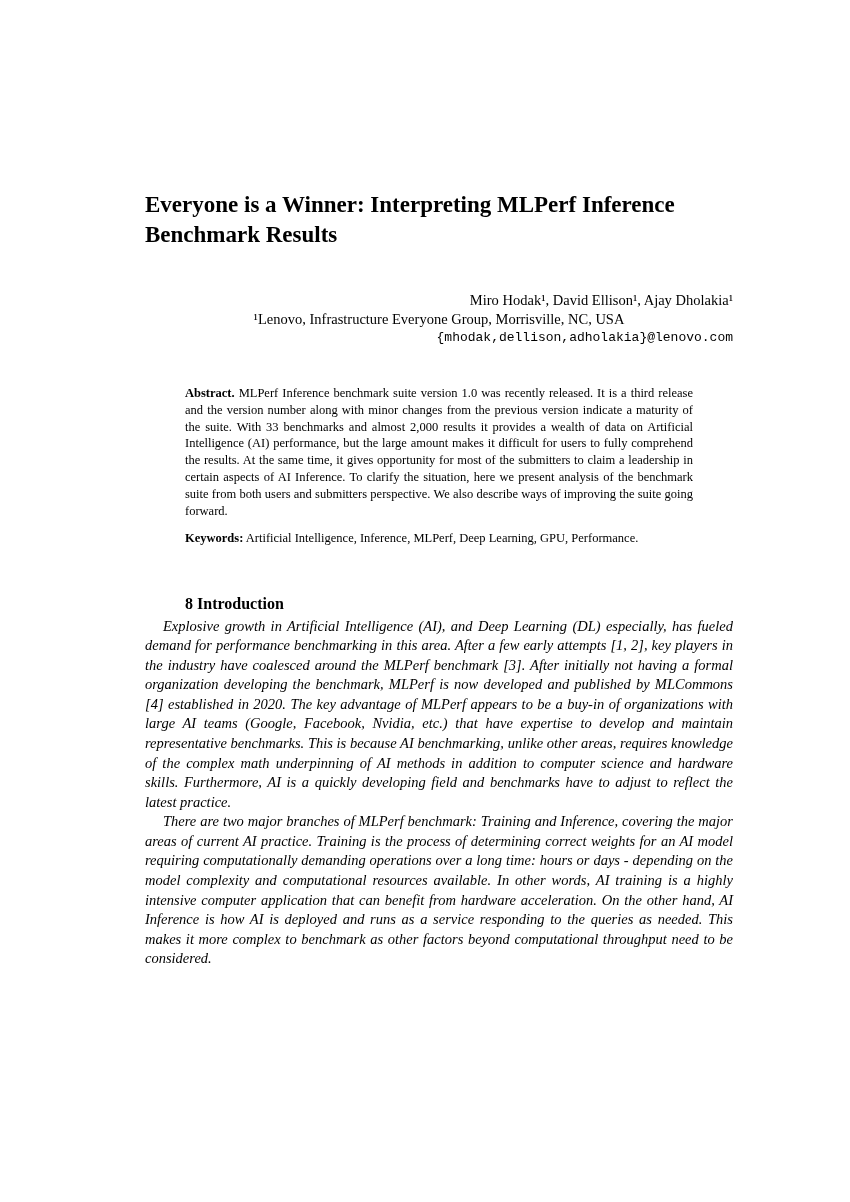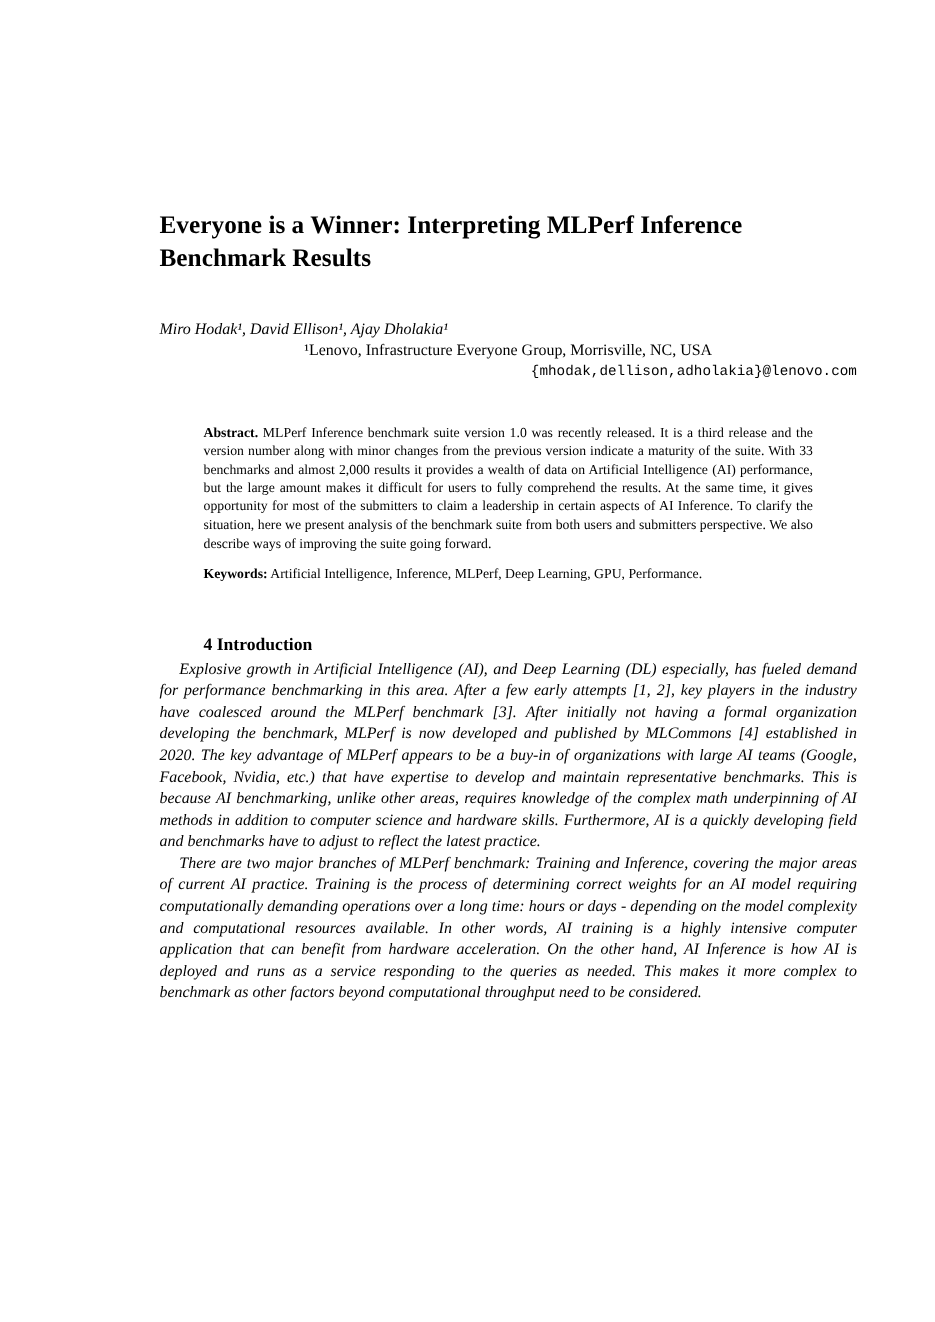--- a/index.html
+++ b/index.html
@@ -5,33 +5,32 @@
   * { margin: 0; padding: 0; box-sizing: border-box; }
   body {
     width: 850px;
     height: 1202px;
     background: #fff;
     font-family: "Times New Roman", Times, serif;
     color: #000;
     position: relative;
   }
   .page {
-    padding: 190px 71px 60px 145px;
+    padding: 190px 117px 60px 145px;
   }
   .title {
     font-size: 23px;
     font-weight: bold;
     line-height: 1.3;
     margin-bottom: 42px;
   }
   .authors {
-    text-align: left;
+    text-align: right;
     font-size: 14.5px;
     margin-bottom: 2px;
-    font-style: italic;
   }
   .affiliation {
     text-align: center;
     font-size: 14.5px;
     margin-bottom: 2px;
   }
   .emails {
     text-align: right;
     font-family: "Courier New", Courier, monospace;
     font-size: 13px;
@@ -80,20 +79,20 @@
   <div class="affiliation">¹Lenovo, Infrastructure Everyone Group, Morrisville, NC, USA</div>
   <div class="emails">{mhodak,dellison,adholakia}@lenovo.com</div>
 
   <div class="abstract-block">
     <span class="abstract-label">Abstract.</span><span> MLPerf Inference benchmark suite version 1.0 was recently released. It is a third release and the version number along with minor changes from the previous version indicate a maturity of the suite. With 33 benchmarks and almost 2,000 results it provides a wealth of data on Artificial Intelligence (AI) performance, but the large amount makes it difficult for users to fully comprehend the results. At the same time, it gives opportunity for most of the submitters to claim a leadership in certain aspects of AI Inference. To clarify the situation, here we present analysis of the benchmark suite from both users and submitters perspective. We also describe ways of improving the suite going forward.</span>
     <div class="keywords-line">
       <span class="keywords-label">Keywords:</span><span> Artificial Intelligence, Inference, MLPerf, Deep Learning, GPU, Performance.</span>
     </div>
   </div>
 
-  <h2 class="section-heading">4 Introduction</h2>
+  <h2 class="section-heading">8 Introduction</h2>
 
   <div class="body-text">
     <p>Explosive growth in Artificial Intelligence (AI), and Deep Learning (DL) especially, has fueled demand for performance benchmarking in this area. After a few early attempts [1, 2], key players in the industry have coalesced around the MLPerf benchmark [3]. After initially not having a formal organization developing the benchmark, MLPerf is now developed and published by MLCommons [4] established in 2020. The key advantage of MLPerf appears to be a buy-in of organizations with large AI teams (Google, Facebook, Nvidia, etc.) that have expertise to develop and maintain representative benchmarks. This is because AI benchmarking, unlike other areas, requires knowledge of the complex math underpinning of AI methods in addition to computer science and hardware skills. Furthermore, AI is a quickly developing field and benchmarks have to adjust to reflect the latest practice.</p>
     <p>There are two major branches of MLPerf benchmark: Training and Inference, covering the major areas of current AI practice. Training is the process of determining correct weights for an AI model requiring computationally demanding operations over a long time: hours or days - depending on the model complexity and computational resources available. In other words, AI training is a highly intensive computer application that can benefit from hardware acceleration. On the other hand, AI Inference is how AI is deployed and runs as a service responding to the queries as needed. This makes it more complex to benchmark as other factors beyond computational throughput need to be considered.</p>
   </div>
 
 </div>
 
 </body></html>

